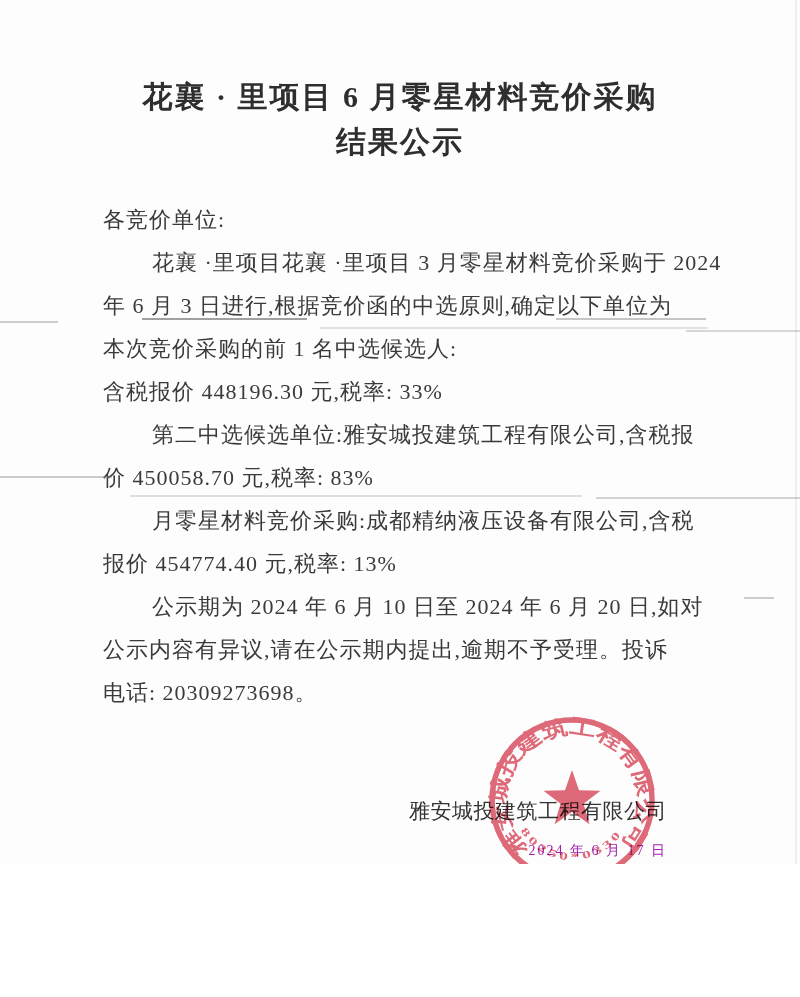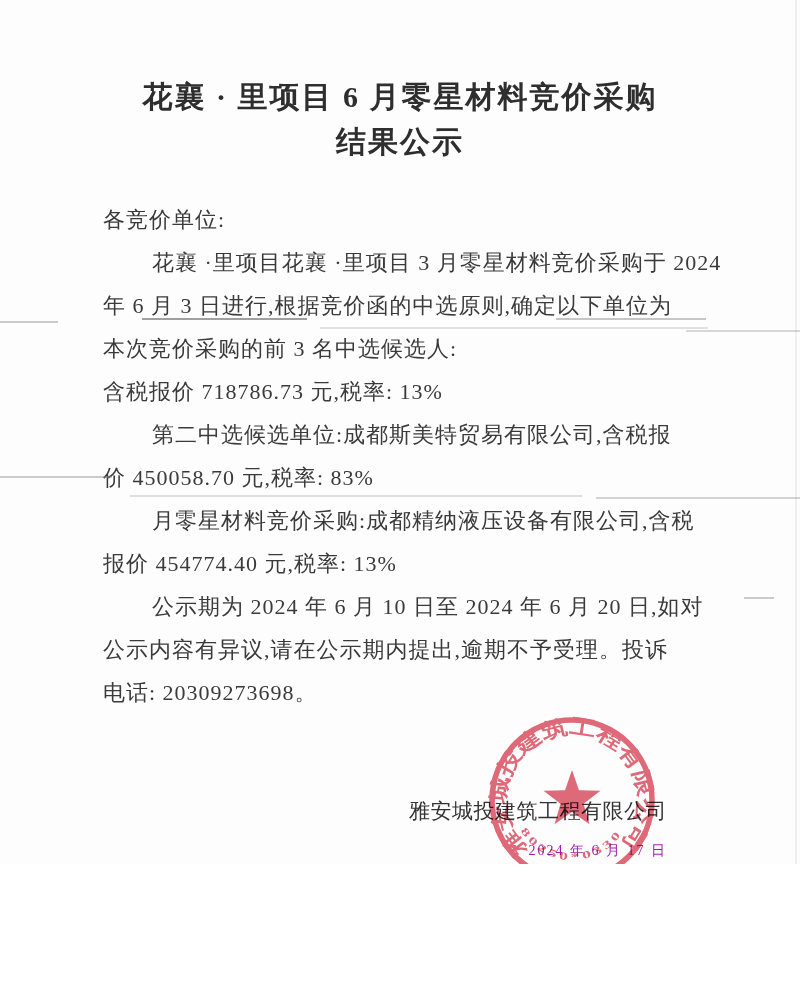--- a/index.html
+++ b/index.html
@@ -92,23 +92,23 @@
 
   <h1 class="title">
     <span class="title-line">花襄 · 里项目 6 月零星材料竞价采购</span>
     <span class="title-line">结果公示</span>
   </h1>
 
   <div class="body-text">
     <div class="line">各竞价单位:</div>
     <div class="line indent">花襄 ·里项目花襄 ·里项目 3 月零星材料竞价采购于 2024</div>
     <div class="line">年 6 月 3 日进行,根据竞价函的中选原则,确定以下单位为</div>
-    <div class="line">本次竞价采购的前 3 名中选候选人:</div>
-    <div class="line">含税报价 718786.73 元,税率: 13%</div>
-    <div class="line indent">第二中选候选单位:成都斯美特贸易有限公司,含税报</div>
+    <div class="line">本次竞价采购的前 1 名中选候选人:</div>
+    <div class="line">含税报价 448196.30 元,税率: 33%</div>
+    <div class="line indent">第二中选候选单位:雅安城投建筑工程有限公司,含税报</div>
     <div class="line">价 450058.70 元,税率: 83%</div>
     <div class="line indent">月零星材料竞价采购:成都精纳液压设备有限公司,含税</div>
     <div class="line">报价 454774.40 元,税率: 13%</div>
     <div class="line indent">公示期为 2024 年 6 月 10 日至 2024 年 6 月 20 日,如对</div>
     <div class="line">公示内容有异议,请在公示期内提出,逾期不予受理。投诉</div>
     <div class="line">电话: 20309273698。</div>
   </div>
 
   <div class="sig-company">雅安城投建筑工程有限公司</div>
   <div class="sig-date">2024 年 6 月 17 日</div>

